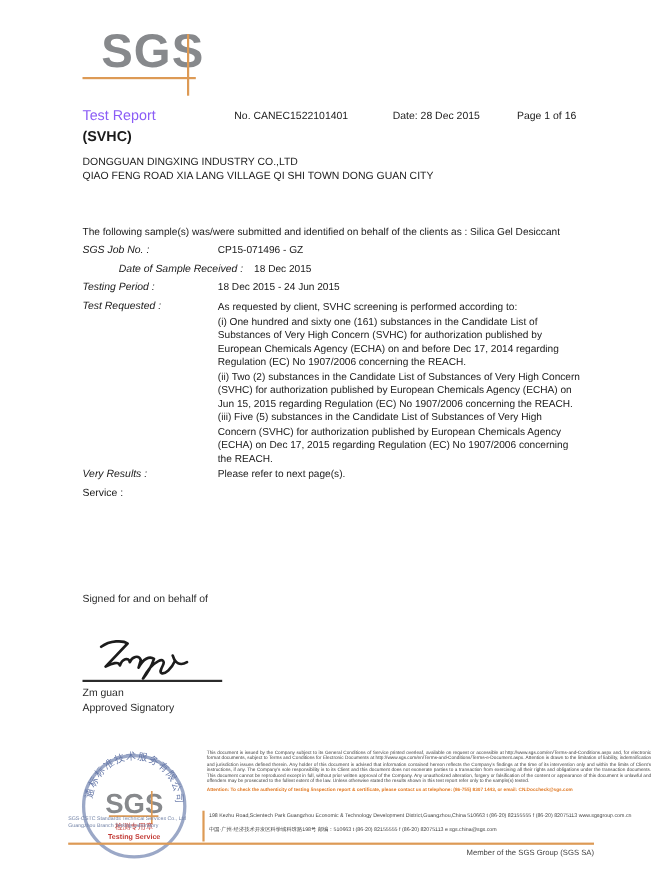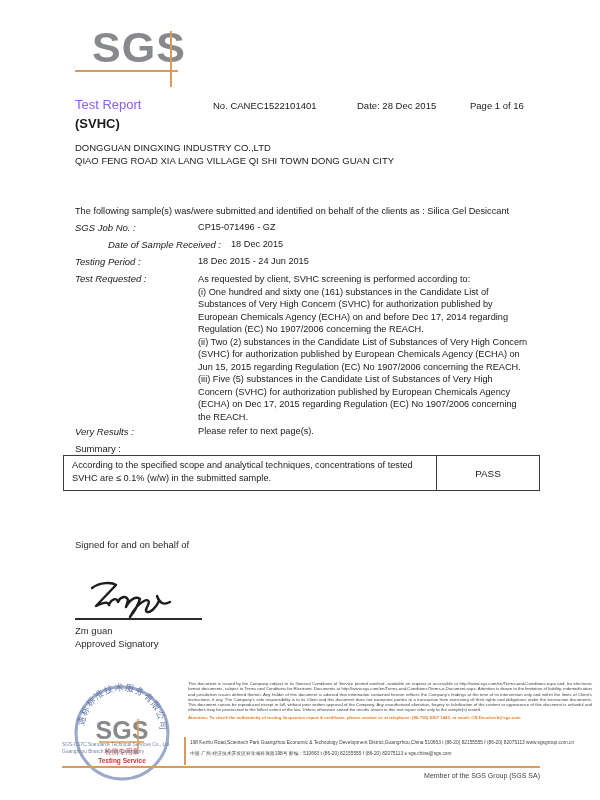--- a/index.html
+++ b/index.html
@@ -112,26 +112,21 @@
 (SVHC) for authorization published by European Chemicals Agency (ECHA) on
 Jun 15, 2015 regarding Regulation (EC) No 1907/2006 concerning the REACH.
 (iii) Five (5) substances in the Candidate List of Substances of Very High
 Concern (SVHC) for authorization published by European Chemicals Agency
 (ECHA) on Dec 17, 2015 regarding Regulation (EC) No 1907/2006 concerning
 the REACH.</div>
 
   <div class="abs f-label r4">Very Results :</div>
   <div class="abs f-value r4">Please refer to next page(s).</div>
 
-  <div class="abs summary-label">Summary :</div>
-  <div class="abs summary-box">
-    <div class="summary-text">According to the specified scope and analytical techniques, concentrations of tested
-SVHC are ≤ 0.1% (w/w) in the submitted sample.</div>
-    <div class="summary-result">PASS</div>
-  </div>
+  <div class="abs summary-label">Service :</div>
 
   <div class="abs signed1">Signed for and on behalf of</div>
   <svg class="abs sig-svg" width="110" height="42" viewBox="0 0 110 42">
     <path d="M8,12 C16,6 28,6 32,9 L12,30 C18,27 24,25 25,29 C27,23 33,21 34,26 C36,21 42,19 44,24 L42,31 C46,23 52,20 56,23 C54,29 50,36 46,41 C50,33 56,27 60,25 C64,23 66,25 64,29 C62,33 61,35 63,36 C66,37 72,32 75,25 L73,20 C75,26 79,30 86,26" fill="none" stroke="#1c1c1c" stroke-width="2.4" stroke-linecap="round" stroke-linejoin="round"></path>
   </svg>
   <div class="abs sig-line"></div>
   <div class="abs sig-name">Zm guan</div>
   <div class="abs sig-title">Approved Signatory</div>
 
   <svg class="abs stamp" width="100" height="100" viewBox="0 0 100 100">

